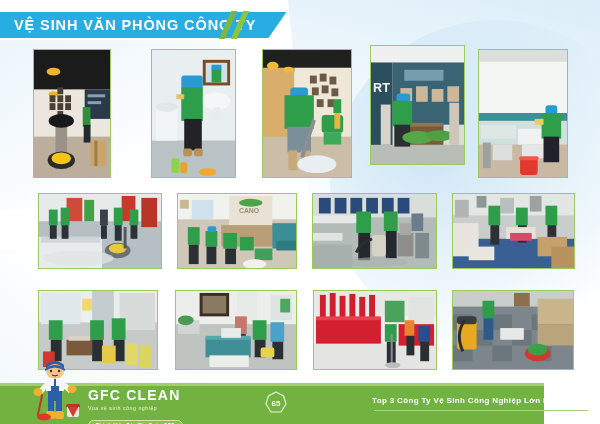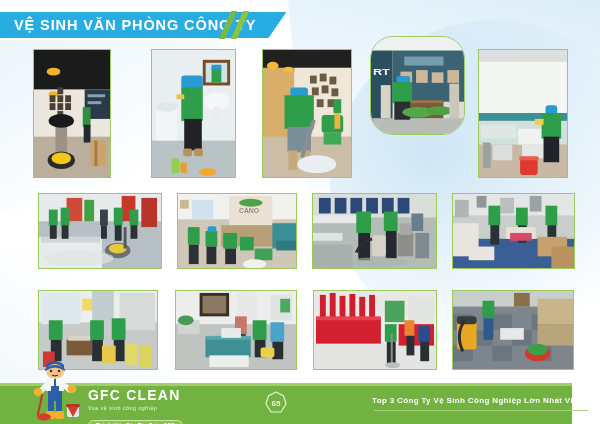--- a/index.html
+++ b/index.html
@@ -42,21 +42,21 @@
   
   .photo{
     position:absolute;border:1.5px solid #9ACB5C;background:#dfe6e4;
     overflow:hidden;box-sizing:border-box;z-index:4;
   }
   .photo .inner{position:absolute;inset:0;overflow:hidden;}
 
   
   .footer{
     position:absolute;left:0;bottom:0;width:544px;height:41px;
-    background:#72B240;z-index:7;padding-left:28px;
+    background:#72B240;z-index:7;
   }
   .footer:before{content:"";position:absolute;left:0;top:0;width:100%;height:3px;background:#A3CE6A;}
   .brand{position:absolute;left:88px;top:5px;}
   .brand-name{color:#ffffff;font-weight:bold;font-size:14px;letter-spacing:1.2px;line-height:15px;}
   .brand-tag{color:#EAF6DC;font-size:5.3px;letter-spacing:.5px;line-height:9px;margin-top:1px;}
   .brand-badge{
     display:inline-block;margin-top:2px;background:#8CC152;border:.8px solid #CFE8A8;
     border-radius:9px;color:#ffffff;font-size:4.6px;font-weight:bold;
     padding:2px 7px;letter-spacing:.4px;line-height:5px;
   }
@@ -174,21 +174,21 @@
         <rect x="44" y="70" width="4" height="40" transform="rotate(18 46 90)" fill="#8a8f94"></rect>
         <ellipse cx="55" cy="116" rx="20" ry="9" fill="#e8eef1"></ellipse>
         <rect x="60" y="66" width="22" height="18" rx="3" fill="#2f9e4a"></rect>
         <rect x="62" y="84" width="18" height="12" fill="#3fa85b"></rect>
         <rect x="72" y="50" width="8" height="14" fill="#2f9e4a"></rect>
         <rect x="73" y="64" width="6" height="16" fill="#e8b542"></rect>
       </svg>
     </div>
   </div>
 
-  <div class="photo" style="left:370px;top:36px;width:95px;height:99px;border-radius:23px;">
+  <div class="photo" style="left:370px;top:45px;width:95px;height:120px;">
     <div class="inner">
       <svg viewBox="0 0 95 129" preserveAspectRatio="none" width="100%" height="100%">
         <rect width="95" height="129" fill="#d9ddd8"></rect>
         <rect x="0" y="0" width="95" height="20" fill="#eef1ef"></rect>
         <rect x="0" y="18" width="22" height="95" fill="#2c4f5e"></rect>
         <rect x="22" y="18" width="73" height="68" fill="#3a6374"></rect>
         <rect x="0" y="108" width="95" height="21" fill="#b8bdb7"></rect>
         <text x="2" y="50" font-family="Liberation Sans, sans-serif" font-size="13" font-weight="bold" fill="#f2f5f5">RT</text>
         <rect x="34" y="26" width="40" height="12" fill="#9fc4d2" opacity=".6"></rect>
         <g fill="#cbb79a">

